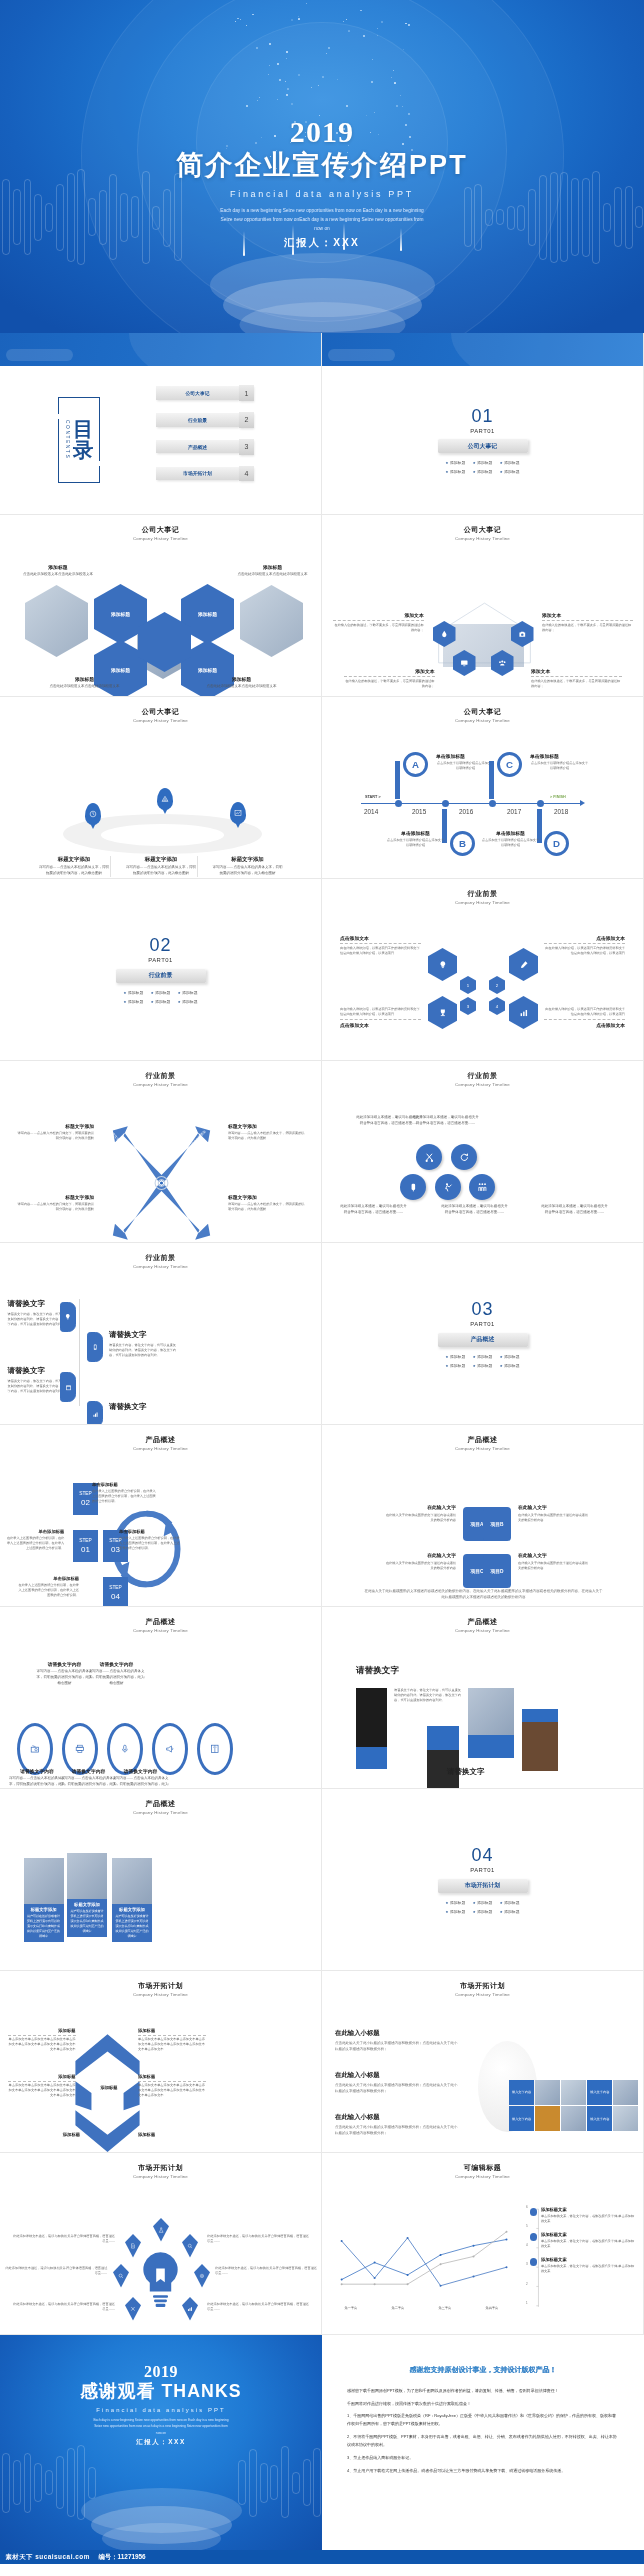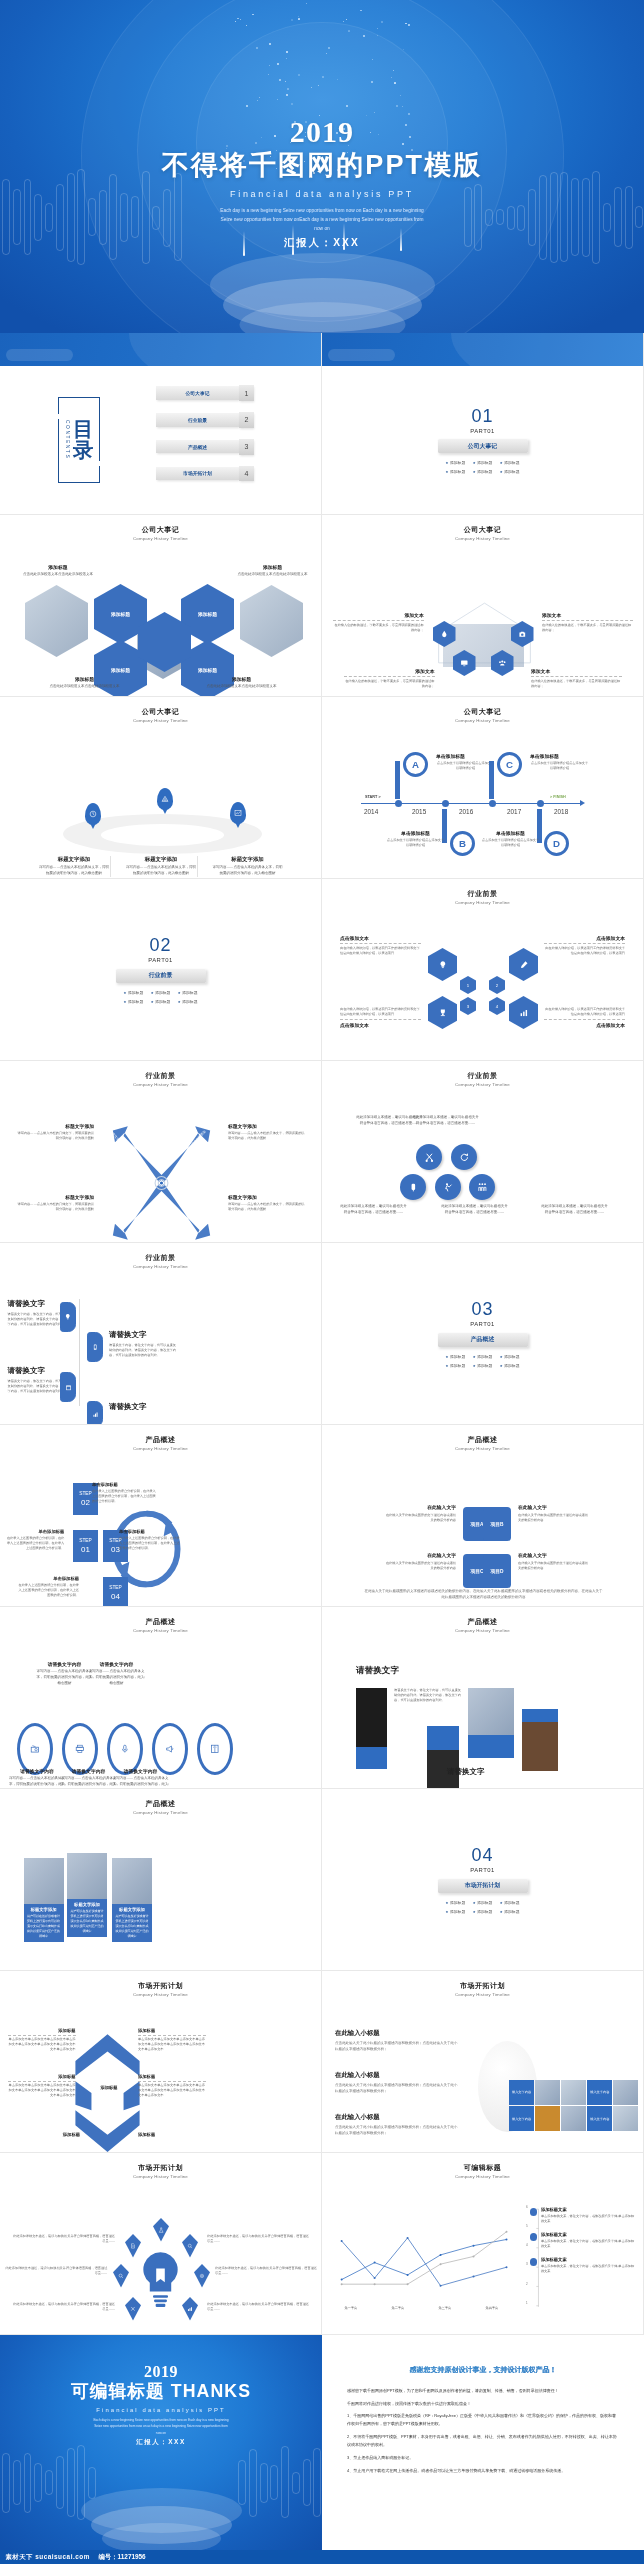--- a/index.html
+++ b/index.html
@@ -304,21 +304,21 @@
       <div class="disc d2"></div>
       <div class="disc d3"></div>
     </div>
     <div class="beam" style="left:243px;top:231px;height:25px"></div>
     <div class="beam" style="left:292px;top:225px;height:30px"></div>
     <div class="beam" style="left:343px;top:223px;height:27px"></div>
     <div class="beam" style="left:400px;top:228px;height:22.5px"></div>
 
     <div class="cover-center">
       <div class="cover-year">2019</div>
-      <div class="cover-main">不得将千图网的PPT模版</div>
+      <div class="cover-main">简介企业宣传介绍PPT</div>
       <div class="cover-en">Financial data analysis PPT</div>
       <div class="cover-desc">
         <div>Each day is a new beginning Seize new opportunities from now on Each day is a new beginning</div>
         <div>Seize new opportunities from now onEach day is a new beginning Seize new opportunities from</div>
         <div>now on</div>
       </div>
       <div class="cover-person">汇报人：XXX</div>
     </div>
   </div>
 
@@ -1315,21 +1315,21 @@
           <div class="wave" style="left: 303px; top: 124px; height: 47px; position: absolute; width: 7.5px; border-radius: 3.8px; border: 0.5px solid rgba(255, 255, 255, 0.2);"></div>
           <div class="wave" style="left: 313px; top: 113px; height: 69px; position: absolute; width: 7.5px; border-radius: 3.8px; border: 0.5px solid rgba(255, 255, 255, 0.2);"></div>
         </div>
       <div class="podium" style="width:161px;height:75px;bottom:-13px">
         <div class="disc d1" style="width:161px;height:45px"></div>
         <div class="disc d2" style="width:141px;height:38px;top:18px"></div>
         <div class="disc d3" style="width:119px;height:31px;top:35px"></div>
       </div>
       <div class="thanks-center">
         <div class="t-year">2019</div>
-        <div class="t-main">可编辑标题 THANKS</div>
+        <div class="t-main">感谢观看 THANKS</div>
         <div class="t-en">Financial data analysis PPT</div>
         <div class="t-desc">
           <div>Each day is a new beginning Seize new opportunities from now on Each day is a new beginning</div>
           <div>Seize new opportunities from now on ach day is a new beginning Seize new opportunities from</div>
           <div>now on</div>
         </div>
         <div class="t-person">汇报人：XXX</div>
       </div>
     </div>
 

